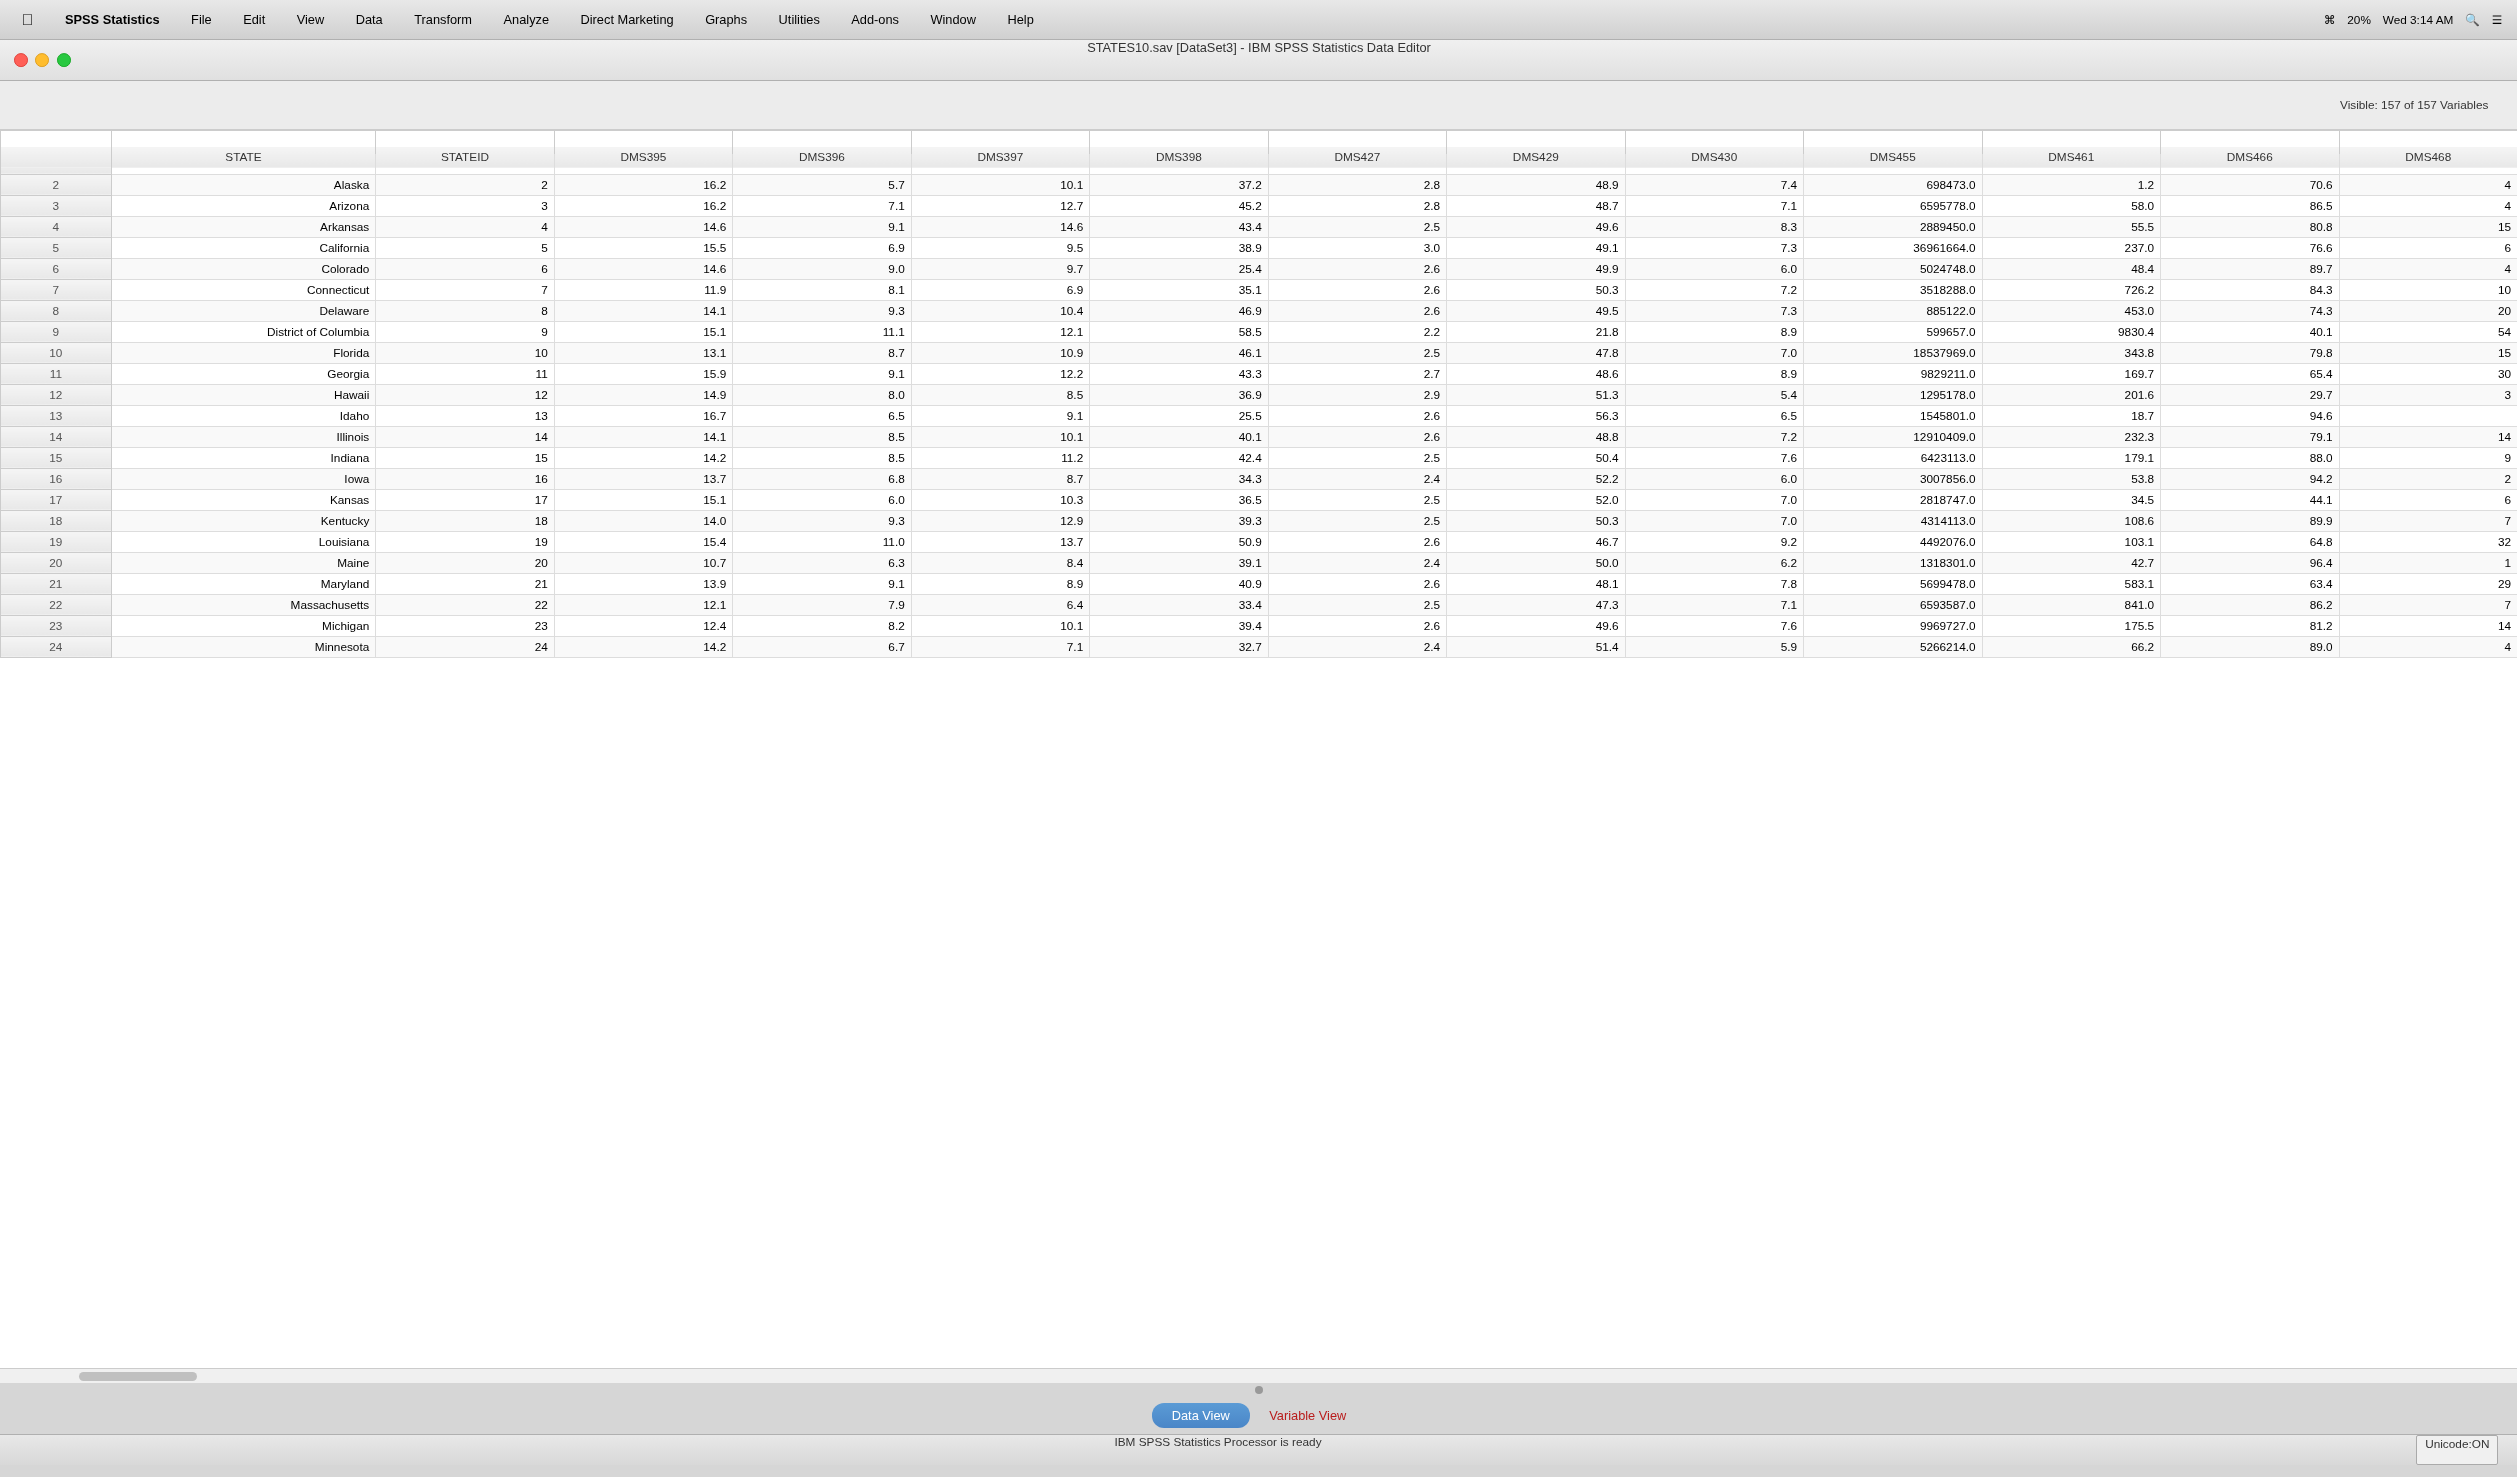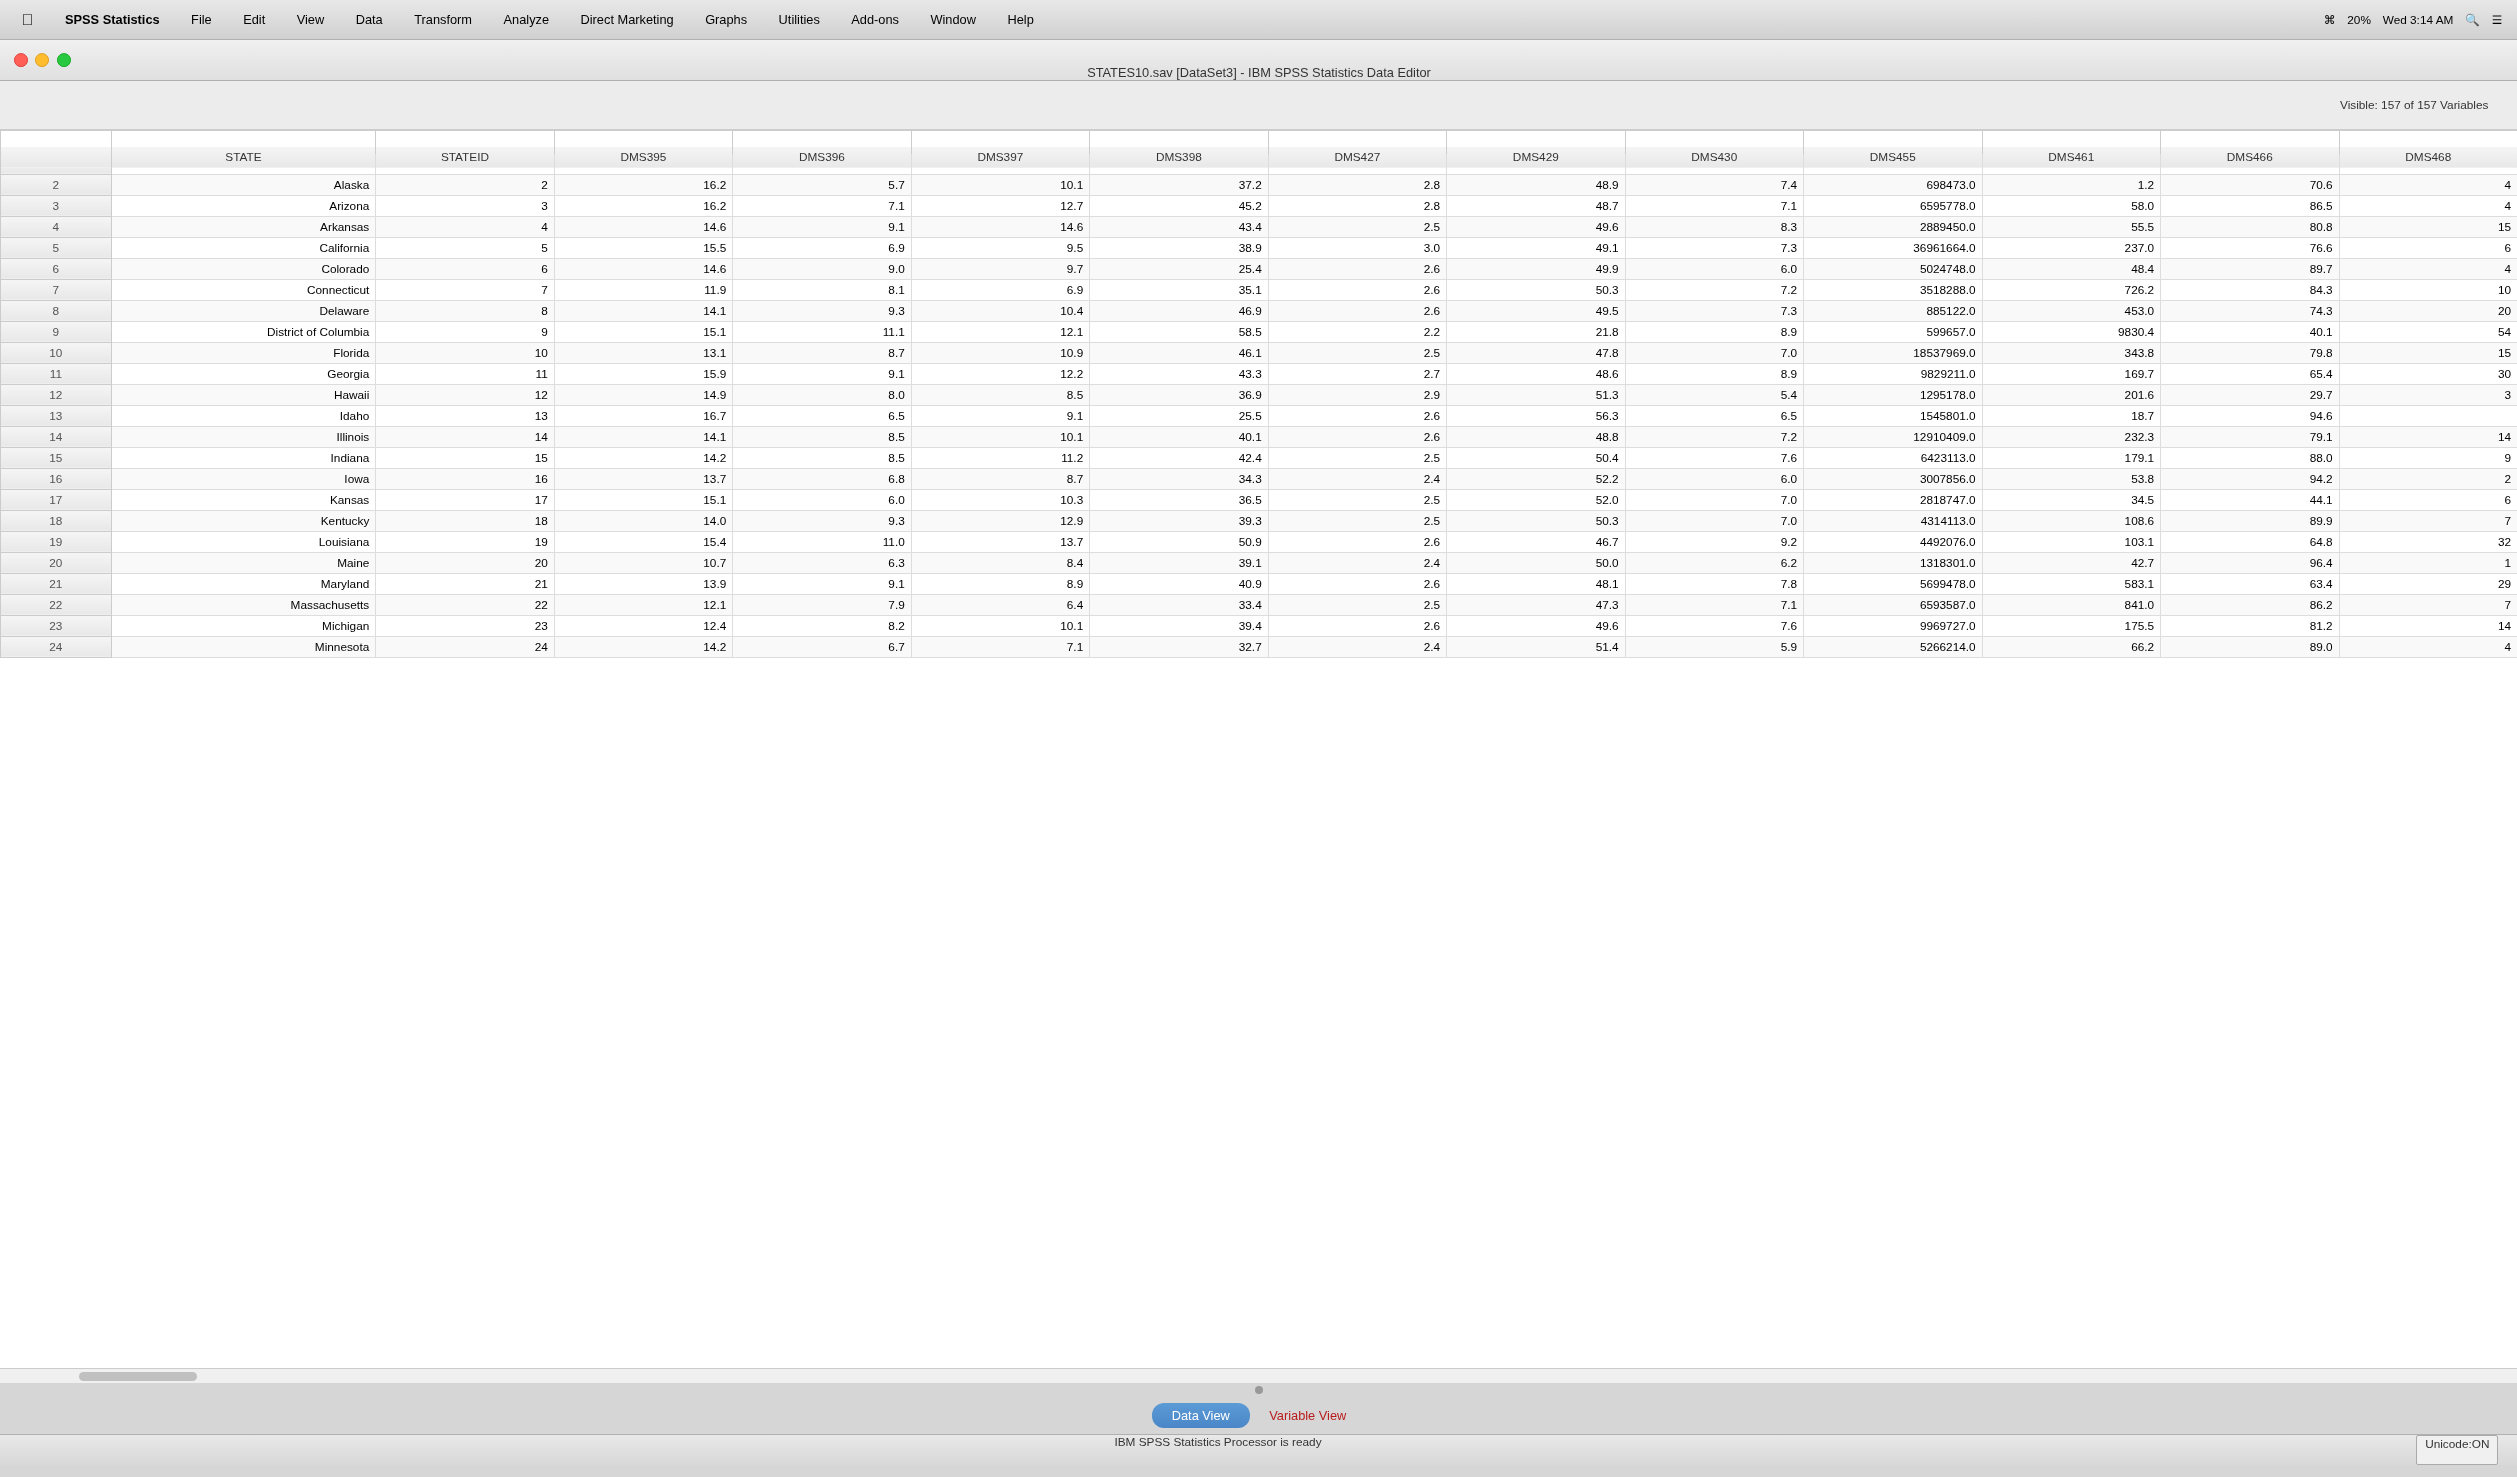--- a/index.html
+++ b/index.html
@@ -49,21 +49,21 @@
       font-size: 11.8px;
       color: #000;
     }
 
     
     .title-bar {
       height: 41px;
       background: linear-gradient(to bottom, #f0f0f0, #e0e0e0);
       border-bottom: 1px solid #b0b0b0;
       display: flex;
-      align-items: flex-end;
+      align-items: flex-start;
       padding: 0 79px;
       position: relative;
     }
     .traffic-lights {
       position: absolute;
       left: 13.8px;
       top: 50%;
       transform: translateY(-50%);
       display: flex;
       gap: 7.9px;

